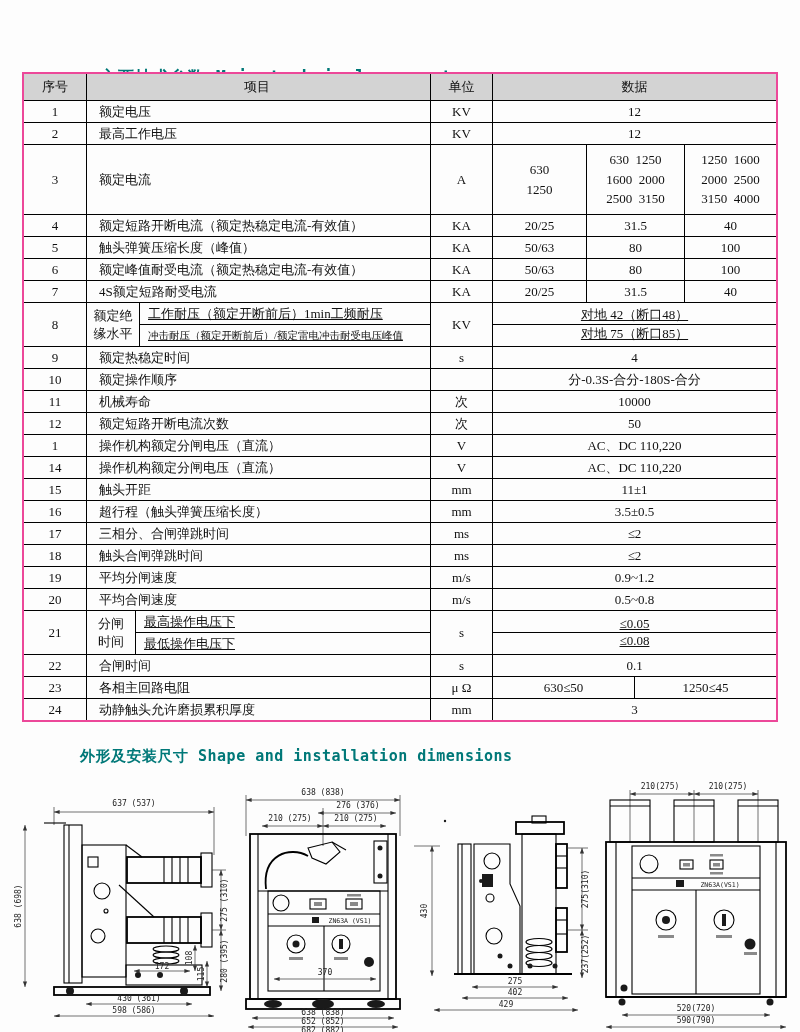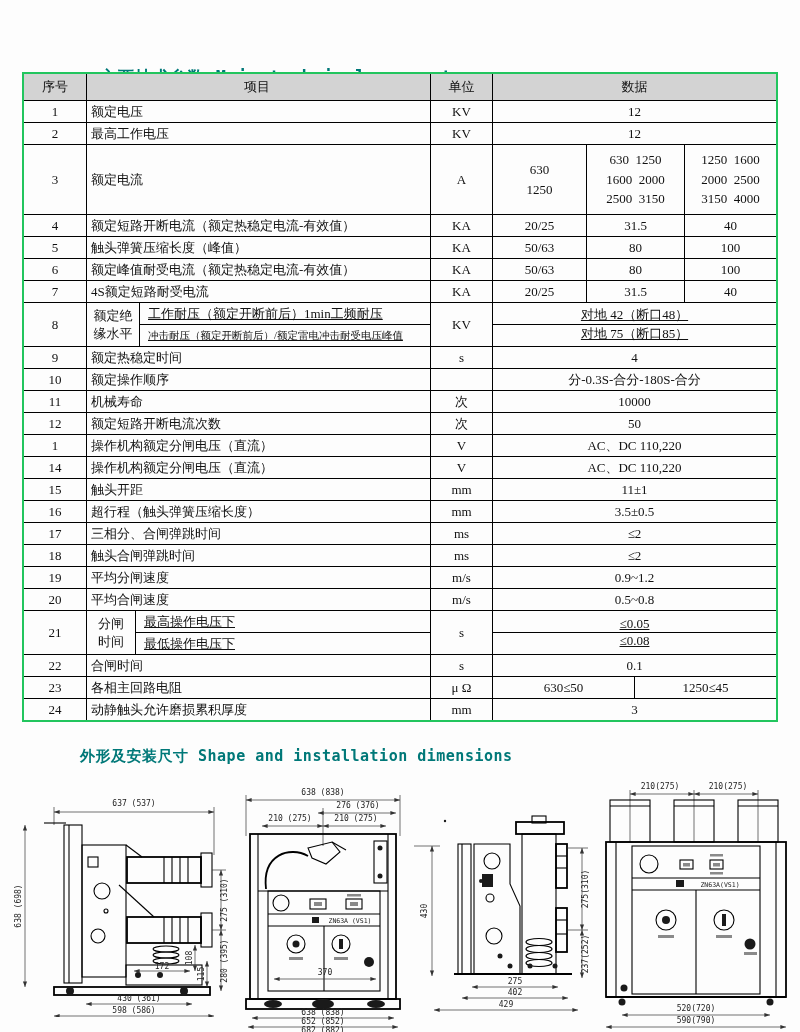--- a/index.html
+++ b/index.html
@@ -10,32 +10,32 @@
   .title {
     position:absolute; color:#007878; font-weight:bold;
     font-family:"DejaVu Sans Mono", monospace; letter-spacing:0.5px;
   }
   #t1 { left:100px; top:34px; font-size:17px;margin-top:32px; }
   #t2 { left:80px; top:747px; font-size:15px; }
 
   
   .tbl {
     position:absolute; left:22px; top:72px; width:756px;
-    border:2px solid #22c55e; box-sizing:border-box; font-size:13px;
+    border:2px solid #ec4899; box-sizing:border-box; font-size:13px;
   }
   .tr { display:flex; align-items:stretch; min-height:22px; box-sizing:border-box; }
   .tr + .tr { border-top:1px solid #000; }
   .tr.hd { background:#d3d3d3; min-height:26px; }
   .cell {
     box-sizing:border-box; display:flex; align-items:center; justify-content:center;
     text-align:center; padding:1px 3px;
   }
   .cell + .cell { border-left:1px solid #000; }
   .no   { width:62px;  flex:none; }
-  .item { width:344px; flex:none; justify-content:flex-start; text-align:left; padding-left:4px; }
+  .item { width:344px; flex:none; justify-content:flex-start; text-align:left; padding-left:12px; }
   .hd .item { justify-content:center; padding-left:0; }
   .unit { width:62px;  flex:none; }
   .data { width:284px; flex:none; }
   .d3a { width:94px; flex:none; } .d3b { width:98px; flex:none; } .d3c { width:92px; flex:none; }
   .dh  { width:142px; flex:none; }
   .row3 { min-height:70px; }
   .tall2 { min-height:44px; }
   .pre { white-space:pre-wrap; line-height:1.5; }
   .p0 { padding:0; }
   .grp { align-items:stretch; }

